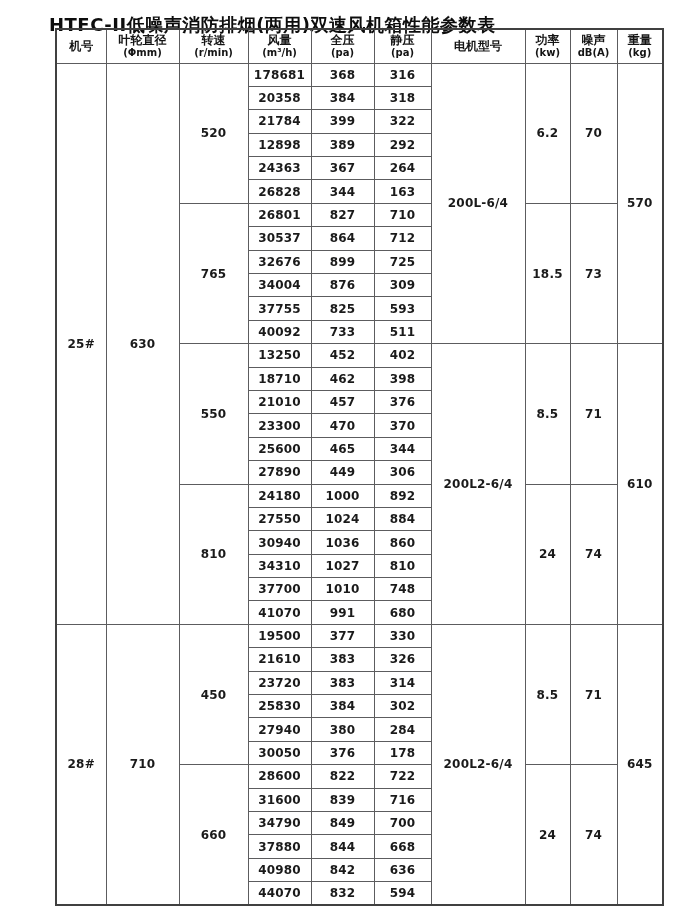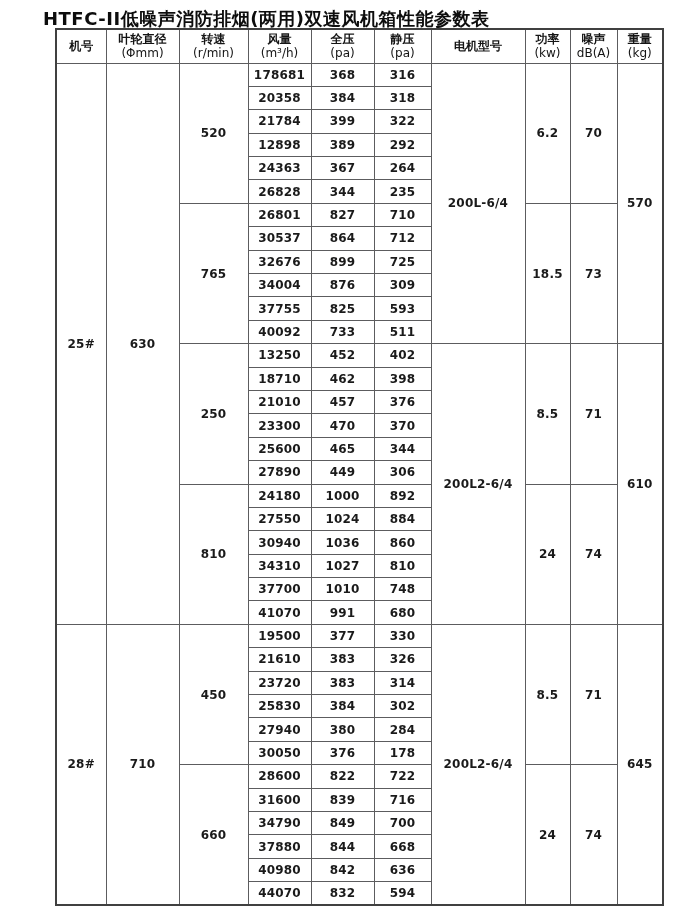--- a/index.html
+++ b/index.html
@@ -5,21 +5,21 @@
   html, body { margin: 0; padding: 0; }
   body {
     width: 700px; height: 914px;
     background: #ffffff;
     font-family: "DejaVu Sans", "Liberation Sans", sans-serif;
     color: #161616;
   }
   .page { position: relative; width: 700px; height: 914px; background: #ffffff; overflow: hidden; }
   .title {
     position: absolute; left: 37px; top: 1px;
-    margin: 6px;
+    margin: 12px;
     font-size: 18px; font-weight: bold;
     letter-spacing: 0.5px;
     color: #0d0d0d;
     white-space: nowrap;
   }
   table.spec {
     position: absolute; left: 55px; top: 28px;
     width: 607px; height: 876px;
     border-collapse: collapse;
     table-layout: fixed;
@@ -31,21 +31,21 @@
     vertical-align: middle;
     padding: 0;
     overflow: hidden;
   }
   thead tr { height: 34px; margin-top: 28px; }
   tbody tr { height: 23.4px; }
   th {
     font-size: 12px; font-weight: bold; color: #141414; line-height: 1.2;
   }
   .h-main { display: block; }
-  .h-sub { display: block; font-size: 12px; font-weight: normal; }
+  .h-sub { display: block; font-size: 10px; font-weight: bold; }
   .h-sub:empty { display: none; }
   td {
     font-size: 12px; font-weight: bold; color: #1a1a1a;
     letter-spacing: 0.2px;
   }
 </style>
 </head>
 <body>
 
 <div class="page">
@@ -136,21 +136,21 @@
         <td>292</td>
       </tr>
       <tr>
         <td>24363</td>
         <td>367</td>
         <td>264</td>
       </tr>
       <tr>
         <td>26828</td>
         <td>344</td>
-        <td>235</td>
+        <td>163</td>
       </tr>
 
       <tr>
         <td rowspan="6">765</td>
         <td>26801</td>
         <td>827</td>
         <td>710</td>
         <td rowspan="6">18.5</td>
         <td rowspan="6">73</td>
       </tr>
@@ -174,21 +174,21 @@
         <td>825</td>
         <td>593</td>
       </tr>
       <tr>
         <td>40092</td>
         <td>733</td>
         <td>511</td>
       </tr>
 
       <tr>
-        <td rowspan="6">250</td>
+        <td rowspan="6">550</td>
         <td>13250</td>
         <td>452</td>
         <td>402</td>
         <td rowspan="12">200L2-6/4</td>
         <td rowspan="6">8.5</td>
         <td rowspan="6">71</td>
         <td rowspan="12">610</td>
       </tr>
       <tr>
         <td>18710</td>

